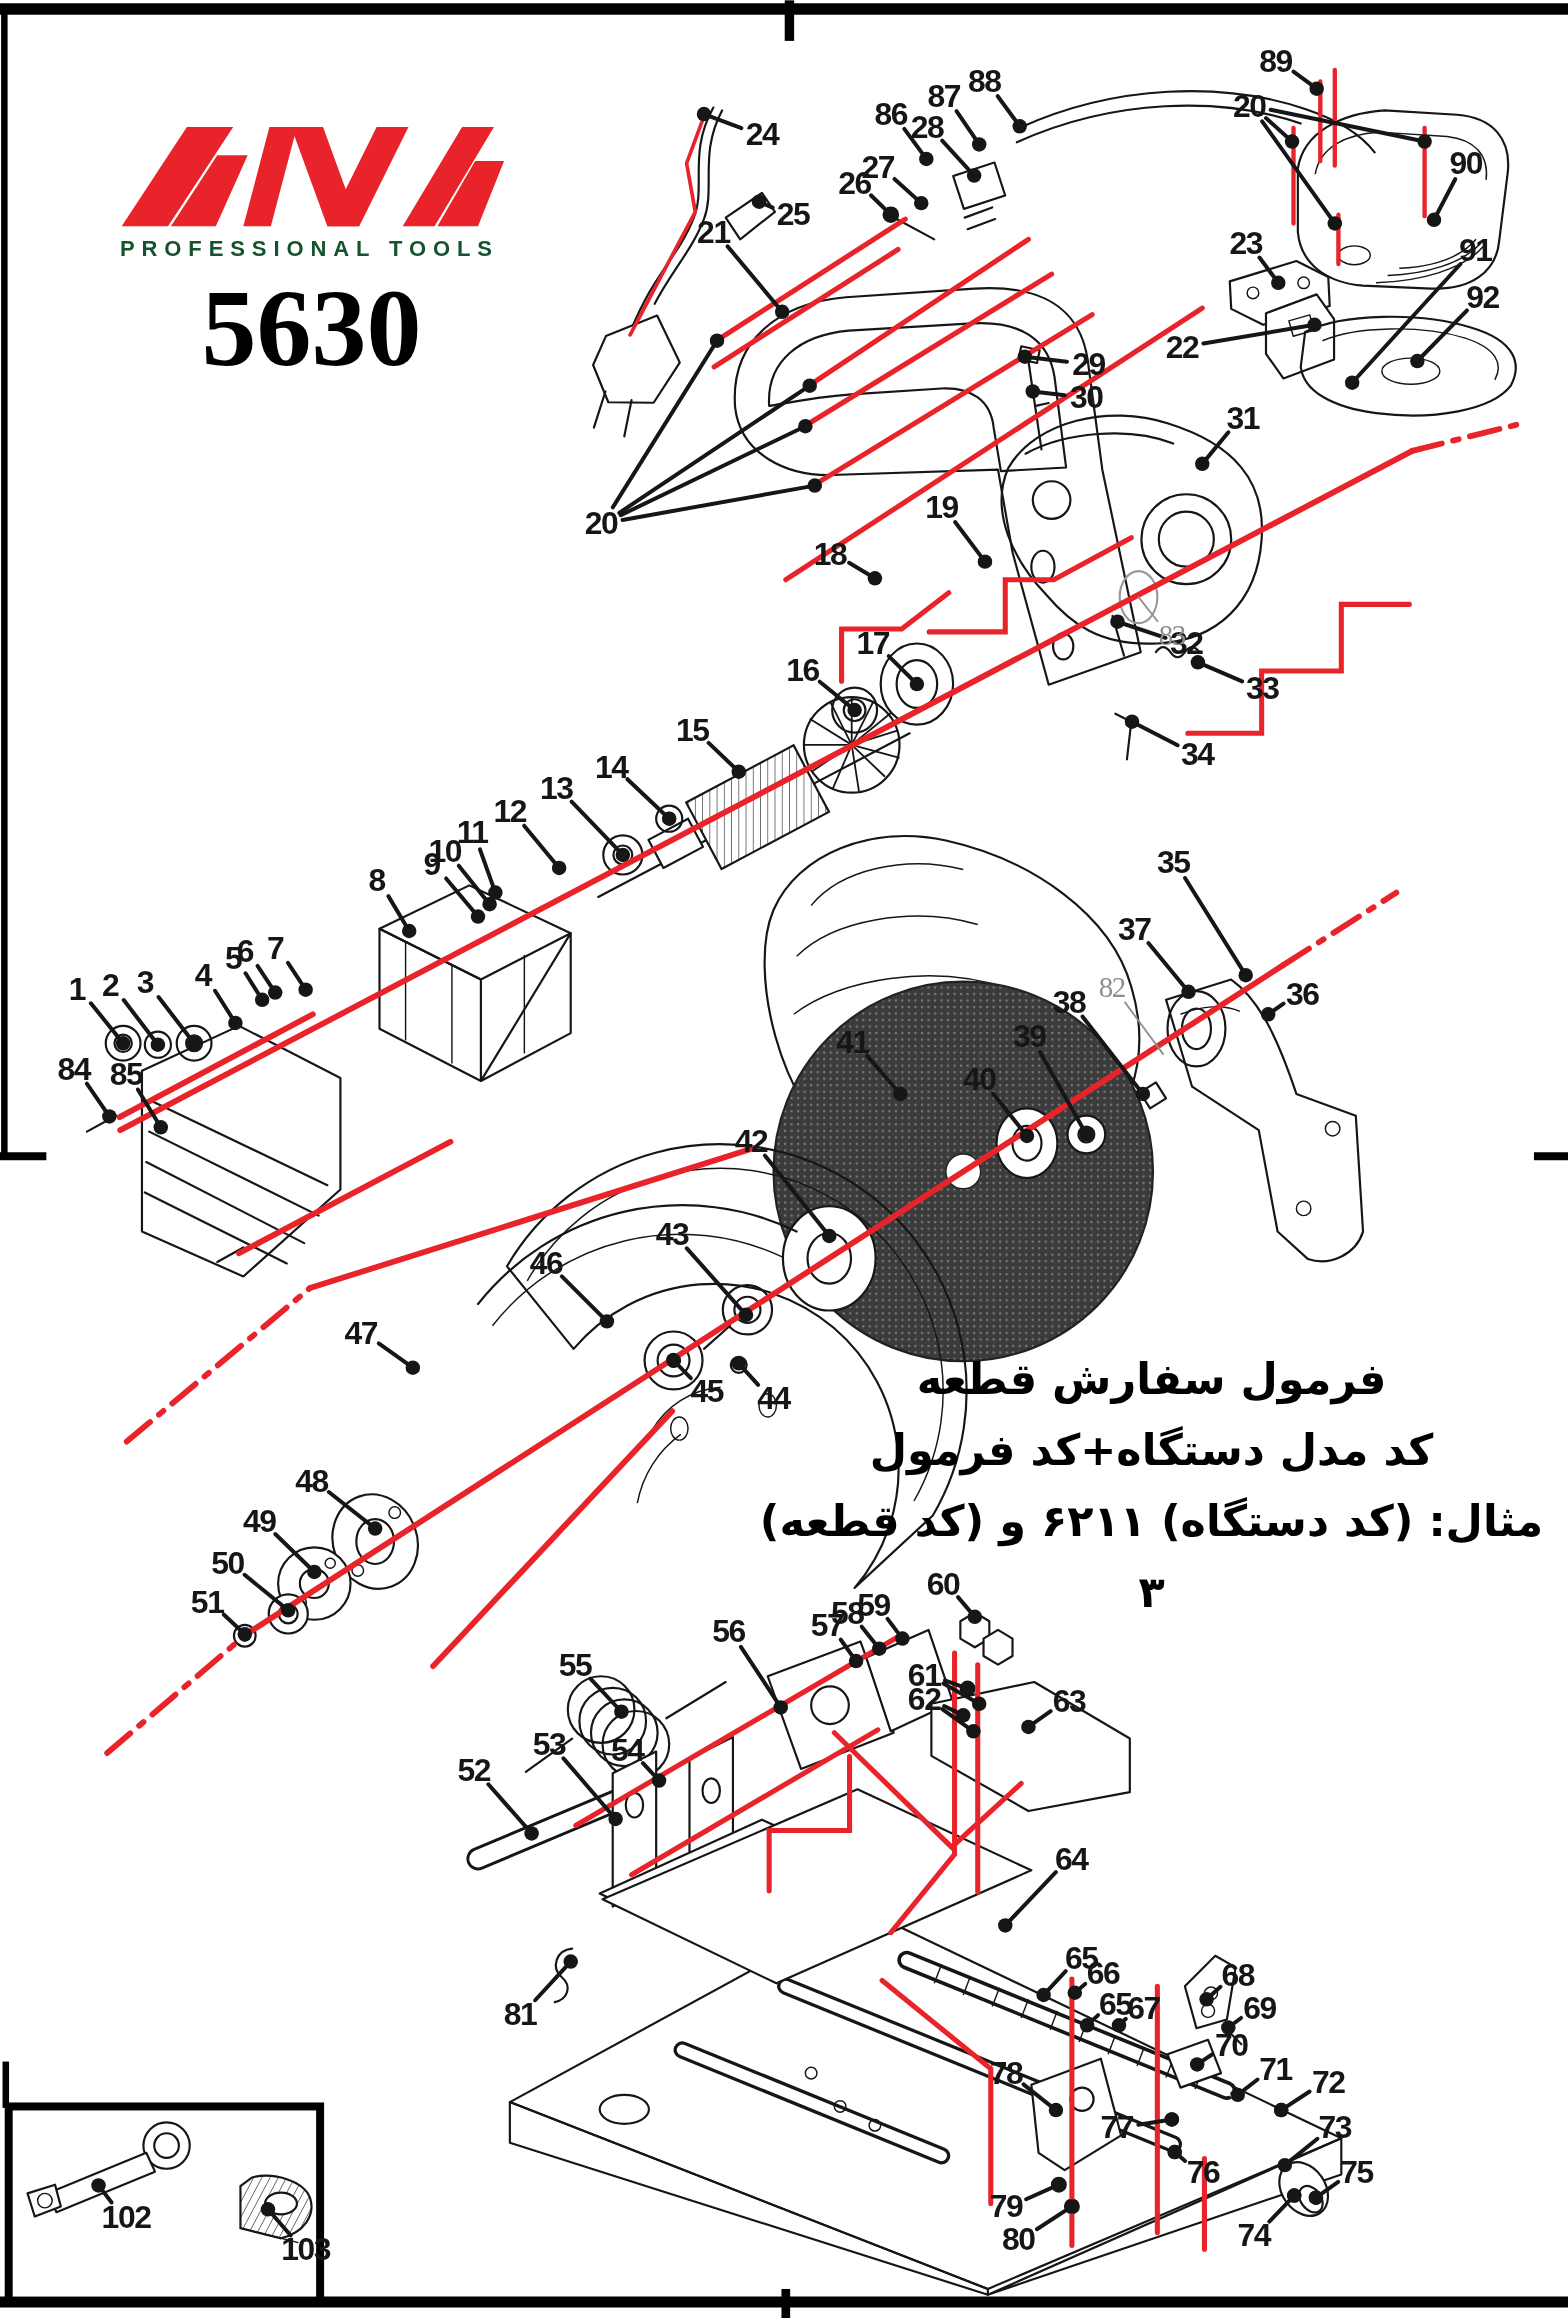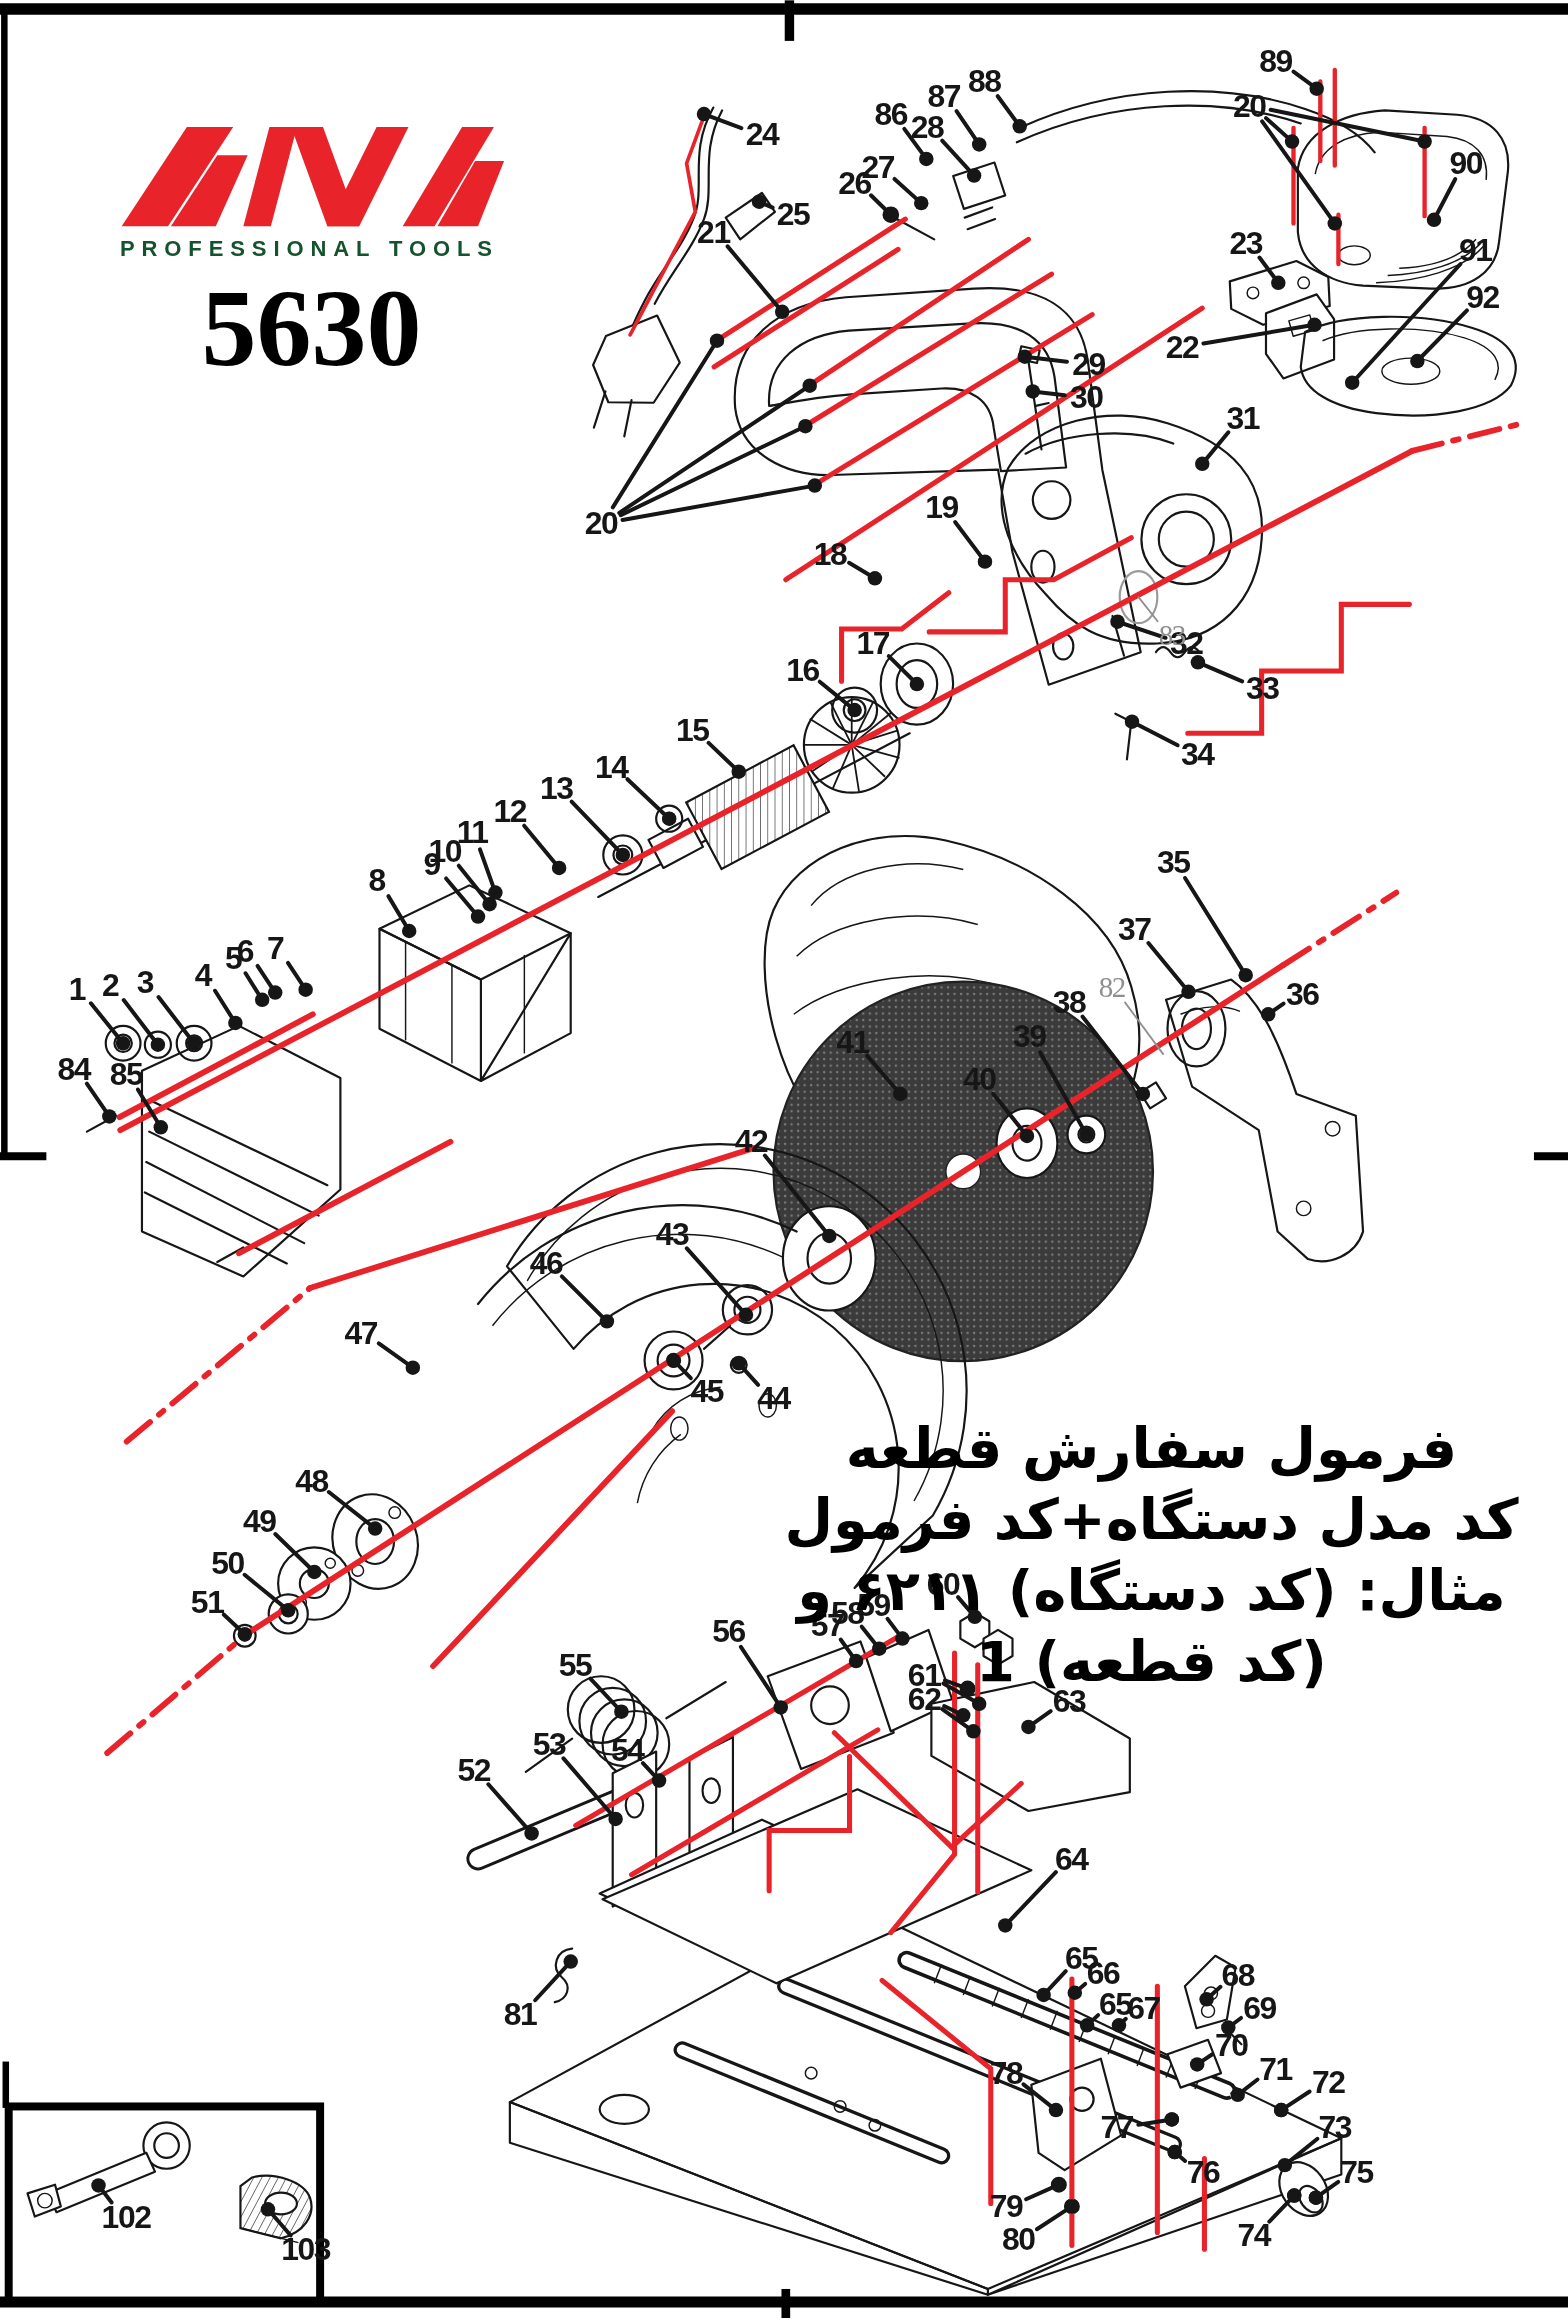--- a/index.html
+++ b/index.html
@@ -4,23 +4,23 @@
 <style>
   html,body{margin:0;padding:0;background:#fff;}
   .page{position:relative;width:1568px;height:2319px;background:#ffffff;overflow:hidden;
         font-family:"Liberation Sans",sans-serif;}
   
   .brand-sub{position:absolute;left:120px;top:236px;width:382px;color:#14532d;
              font-weight:bold;font-size:22px;letter-spacing:6.9px;white-space:nowrap;}
   .model-no{position:absolute;left:123px;top:265px;width:377px;text-align:center;
             font-family:"Liberation Serif",serif;font-weight:bold;font-size:110px;color:#000;}
   
-  .order-note{position:absolute;left:753px;top:1413px;width:797px;text-align:center;
+  .order-note{position:absolute;left:753px;top:1344px;width:797px;text-align:center;
               direction:rtl;font-family:"DejaVu Sans",sans-serif;font-weight:bold;
-              font-size:56px;line-height:71px;color:#000;}
+              font-size:43px;line-height:71px;color:#000;}
   svg{position:absolute;left:0;top:0;}
   .ln{fill:none;stroke:#161616;stroke-width:3;stroke-linejoin:round;stroke-linecap:round;}
   .ln2{fill:none;stroke:#161616;stroke-width:2;stroke-linejoin:round;}
   .fillw{fill:#ffffff;stroke:#161616;stroke-width:3;stroke-linejoin:round;}
   .gray{stroke:#9a9a9a;}
 </style>
 </head>
 <body>
 
 <div class="page">
@@ -696,16 +696,16 @@
         <text x="422" y="3105" text-anchor="middle" dominant-baseline="central" font-family="&quot;Liberation Sans&quot;, sans-serif" font-size="44" font-weight="bold" fill="#161616" letter-spacing="-2">103</text>
       </g>
   </svg>
 
   <div class="brand-sub">PROFESSIONAL TOOLS</div>
   <div class="model-no">5630</div>
 
   <div class="order-note">
     <div>فرمول سفارش قطعه</div>
     <div>کد مدل دستگاه+کد فرمول</div>
-    <div>مثال: (کد دستگاه) ۶۲۱۱ و (کد قطعه) 1</div>
+    <div>مثال: (کد دستگاه) ۶۲۱۱ و (کد قطعه) ۳</div>
   </div>
 </div>
 
 
 </body></html>

